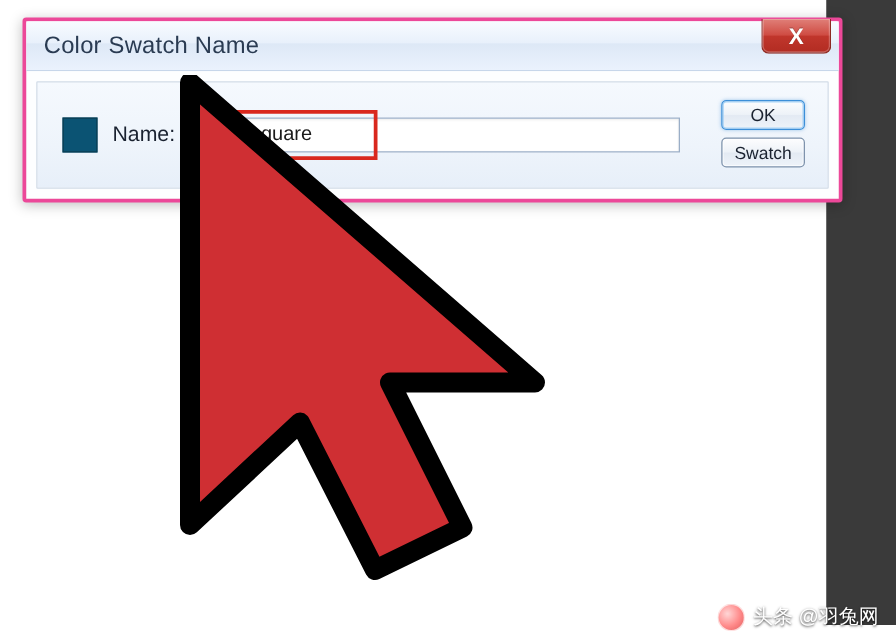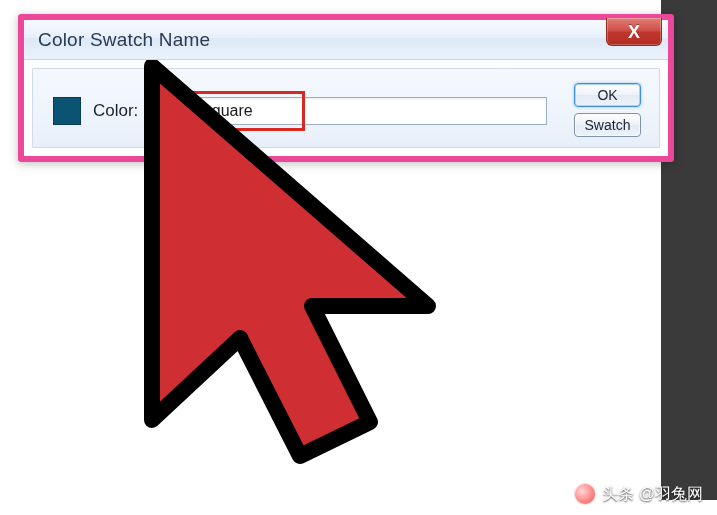--- a/index.html
+++ b/index.html
@@ -25,21 +25,21 @@
     height: 500px;
     background: #3a3a3a;
   }
   .dialog {
     position: absolute;
     left: 18px;
     top: 14px;
     width: 656px;
     height: 148px;
     background: #fdfeff;
-    border: 6px solid #ec4899;
+    border: 3px solid #ec4899;
     border-radius: 3px;
     box-shadow: 0 2px 10px rgba(0,0,0,0.25);
   }
   .titlebar {
     position: relative;
     height: 40px;
     background: linear-gradient(to bottom, #f8fbff 0%, #e8f0fb 45%, #dde8f6 46%, #eaf2fd 100%);
     border-bottom: 1px solid #c7d6ea;
     border-radius: 2px 2px 0 0;
     display: flex;
@@ -150,21 +150,21 @@
     top: 60px;
     width: 340px;
     height: 420px;
     pointer-events: none;
   }
   .watermark {
     position: absolute;
     right: 14px;
     bottom: 10px;
     display: flex;
-    align-items: flex-end;
+    align-items: flex-start;
     gap: 6px;
     color: #fff;
     font-size: 16px;
     text-shadow: 0 1px 2px rgba(0,0,0,.8);
   }
   .watermark .avatar {
     width: 22px;
     height: 22px;
     border-radius: 50%;
     background: radial-gradient(circle at 35% 35%, #ffd6d6, #ff8a8a 55%, #e05b5b);
@@ -183,21 +183,21 @@
       <span class="titlebar-title">Color Swatch Name</span>
       <div class="close-btn">
         <span class="close-x">X</span>
       </div>
     </div>
 
     <div class="client">
 
       <div class="swatch" style="background:#0b5373;border:1px solid #0a3c52;"></div>
 
-      <span class="name-label">Color:</span>
+      <span class="name-label">Name:</span>
 
       <input class="name-input" type="text" value="small square" style="">
 
       <div class="highlight-box"></div>
 
       <div class="btn ok">OK</div>
 
       <div class="btn cancel">Swatch</div>
     </div>
   </div>

